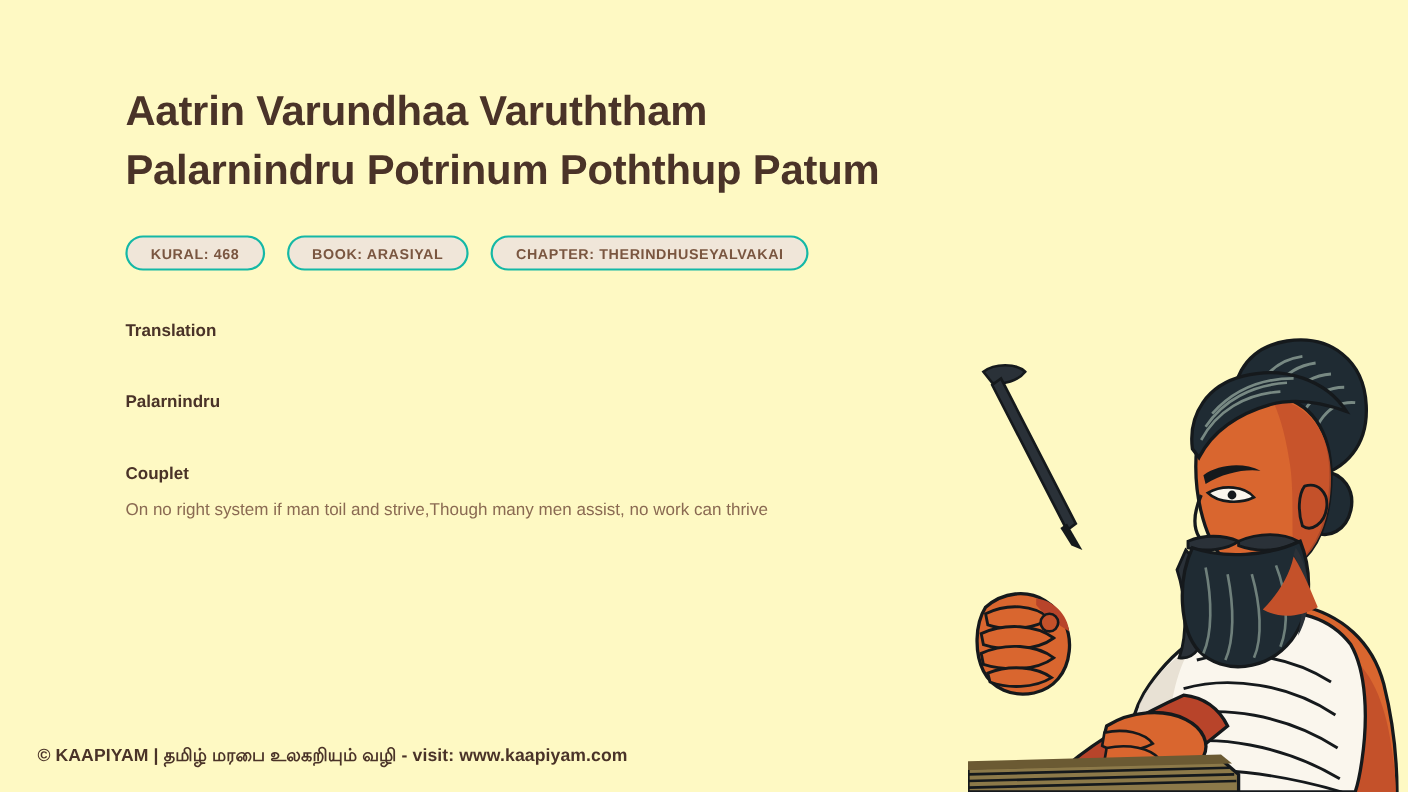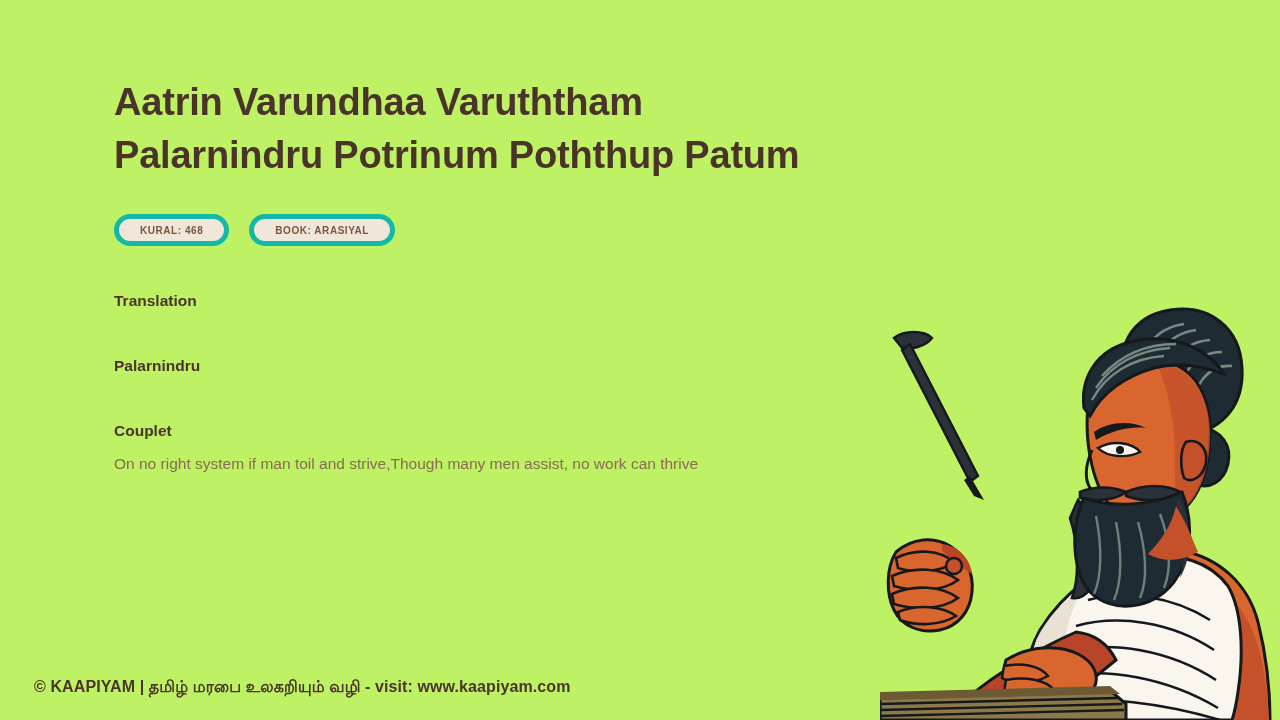--- a/index.html
+++ b/index.html
@@ -12,21 +12,21 @@
     overflow: hidden;
     background: #ede2d3;
     font-family: "Liberation Sans", sans-serif;
     position: relative;
   }
 
   #stage {
     position: relative;
     width: 1280px;
     height: 720px;
-    background: #bef264;
+    background: #fef9c3;
     overflow: hidden;
   }
 
   
   #illustration {
     position: absolute;
     right: 0;
     bottom: 0;
     width: 400px;
     height: 420px;
@@ -62,25 +62,25 @@
     flex-wrap: nowrap;
     gap: 20px;
     margin-top: 32px;
   }
   .tag-pill {
     display: inline-flex;
     align-items: center;
     justify-content: center;
     height: 32px;
     padding: 0 21px;
-    border: 5px solid #14b8a6;
+    border: 2px solid #14b8a6;
     border-radius: 999px;
     background: #f0e6d9;
     color: #7a5640;
-    font-size: 10px;
+    font-size: 13px;
     font-weight: bold;
     letter-spacing: 0.55px;
     white-space: nowrap;
     box-sizing: border-box;
   }
 
   .section {
     margin-top: 45px;
   }
   .section:first-of-type {
@@ -238,20 +238,21 @@
     </svg>
   </div>
 
   <div id="content">
 
     <h1 id="page-title">Aatrin Varundhaa Varuththam Palarnindru Potrinum Poththup Patum</h1>
 
     <div id="tag-row">
       <span class="tag-pill">KURAL: 468</span>
       <span class="tag-pill">BOOK: ARASIYAL</span>
+      <span class="tag-pill">CHAPTER: THERINDHUSEYALVAKAI</span>
     </div>
 
     <div class="section">
       <p class="section-label">Translation</p>
     </div>
 
     <div class="section">
       <p class="section-label">Palarnindru</p>
     </div>
 

